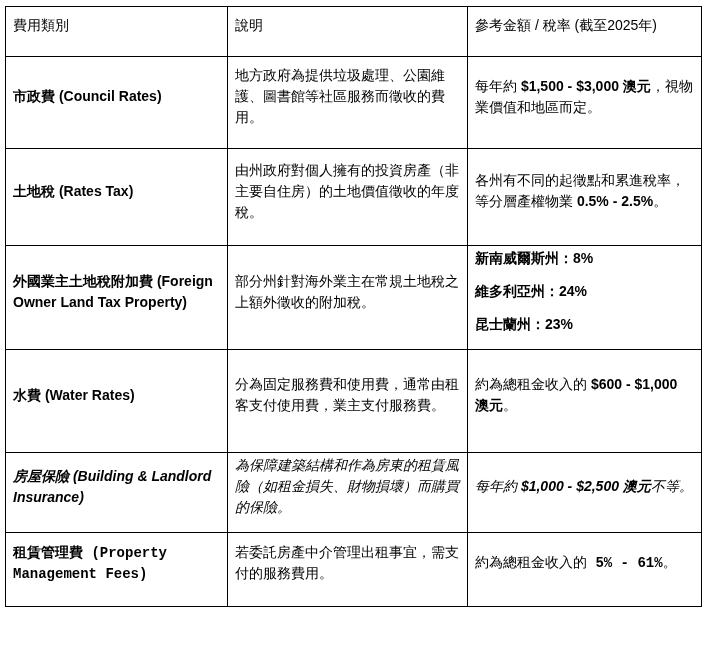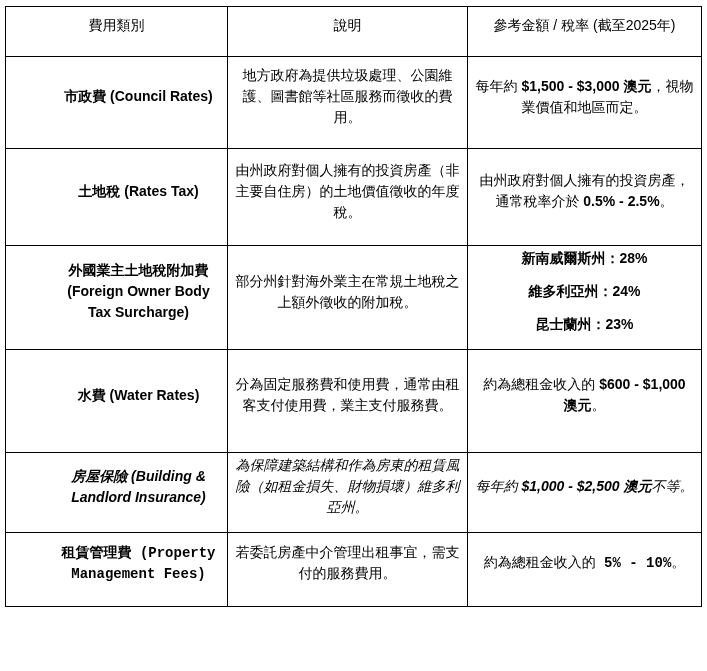--- a/index.html
+++ b/index.html
@@ -19,32 +19,32 @@
     border-collapse: collapse;
     table-layout: fixed;
     width: 696px;
   }
   col.c1 { width: 222px; }
   col.c2 { width: 240px; }
   col.c3 { width: 234px; }
   th, td {
     border: 1px solid #000000;
     vertical-align: middle;
-    text-align: center;
+    text-align: left;
     padding: 2px 7px;
     font-weight: normal;
     overflow-wrap: break-word;
     box-sizing: border-box;
   }
   p {
     margin: 0 0 12px 0;
     font-size: 14px;
     line-height: 21px;
   }
-  td.cat p { font-weight: bold; margin-left: 44px; }
+  td.cat p { font-weight: bold; }
   .b { font-weight: bold; }
   thead tr            { height: 50px;  }
   tbody tr:nth-child(1) { height: 92px;  }
   tbody tr:nth-child(2) { height: 97px;  }
   tbody tr:nth-child(3) { height: 100px; }
   tbody tr:nth-child(4) { height: 103px; }
   tbody tr:nth-child(5) { height: 75px; font-style: italic;  }
   tbody tr:nth-child(6) { height: 74px; font-family: Liberation Mono, monospace;  }
   tbody tr:nth-child(7) { height: 72px;  }
 </style>
@@ -83,63 +83,63 @@
         </td>
       </tr>
       <tr>
         <td class="cat">
           <p>土地稅 (Rates Tax)</p>
         </td>
         <td>
           <p>由州政府對個人擁有的投資房產（非主要自住房）的土地價值徵收的年度稅。</p>
         </td>
         <td>
-          <p><span>由州政府對個人擁有的投資房產，通常稅率介於 </span><span class="b">0.5% - 2.5%</span><span>。</span></p>
+          <p><span>各州有不同的起徵點和累進稅率，等分層產權物業 </span><span class="b">0.5% - 2.5%</span><span>。</span></p>
         </td>
       </tr>
       <tr>
         <td class="cat">
-          <p>外國業主土地稅附加費 (Foreign Owner Body Tax Surcharge)</p>
+          <p>外國業主土地稅附加費 (Foreign Owner Land Tax Property)</p>
         </td>
         <td>
           <p>部分州針對海外業主在常規土地稅之上額外徵收的附加稅。</p>
         </td>
         <td>
-          <p><span class="b">新南威爾斯州：28%</span></p>
+          <p><span class="b">新南威爾斯州：8%</span></p>
           <p><span class="b">維多利亞州：24%</span></p>
           <p><span class="b">昆士蘭州：23%</span></p>
         </td>
       </tr>
       <tr>
         <td class="cat">
           <p>水費 (Water Rates)</p>
         </td>
         <td>
           <p>分為固定服務費和使用費，通常由租客支付使用費，業主支付服務費。</p>
         </td>
         <td>
           <p><span>約為總租金收入的 </span><span class="b">$600 - $1,000 澳元</span><span>。</span></p>
         </td>
       </tr>
       <tr>
         <td class="cat">
           <p>房屋保險 (Building &amp; Landlord Insurance)</p>
         </td>
         <td>
-          <p>為保障建築結構和作為房東的租賃風險（如租金損失、財物損壞）維多利亞州。</p>
+          <p>為保障建築結構和作為房東的租賃風險（如租金損失、財物損壞）而購買的保險。</p>
         </td>
         <td>
           <p><span>每年約 </span><span class="b">$1,000 - $2,500 澳元</span><span>不等。</span></p>
         </td>
       </tr>
       <tr>
         <td class="cat">
           <p>租賃管理費 (Property Management Fees)</p>
         </td>
         <td>
           <p>若委託房產中介管理出租事宜，需支付的服務費用。</p>
         </td>
         <td>
-          <p><span>約為總租金收入的 </span><span class="b">5% - 10%</span><span>。</span></p>
+          <p><span>約為總租金收入的 </span><span class="b">5% - 61%</span><span>。</span></p>
         </td>
       </tr>
     </tbody>
 </table>
 
 </body></html>

